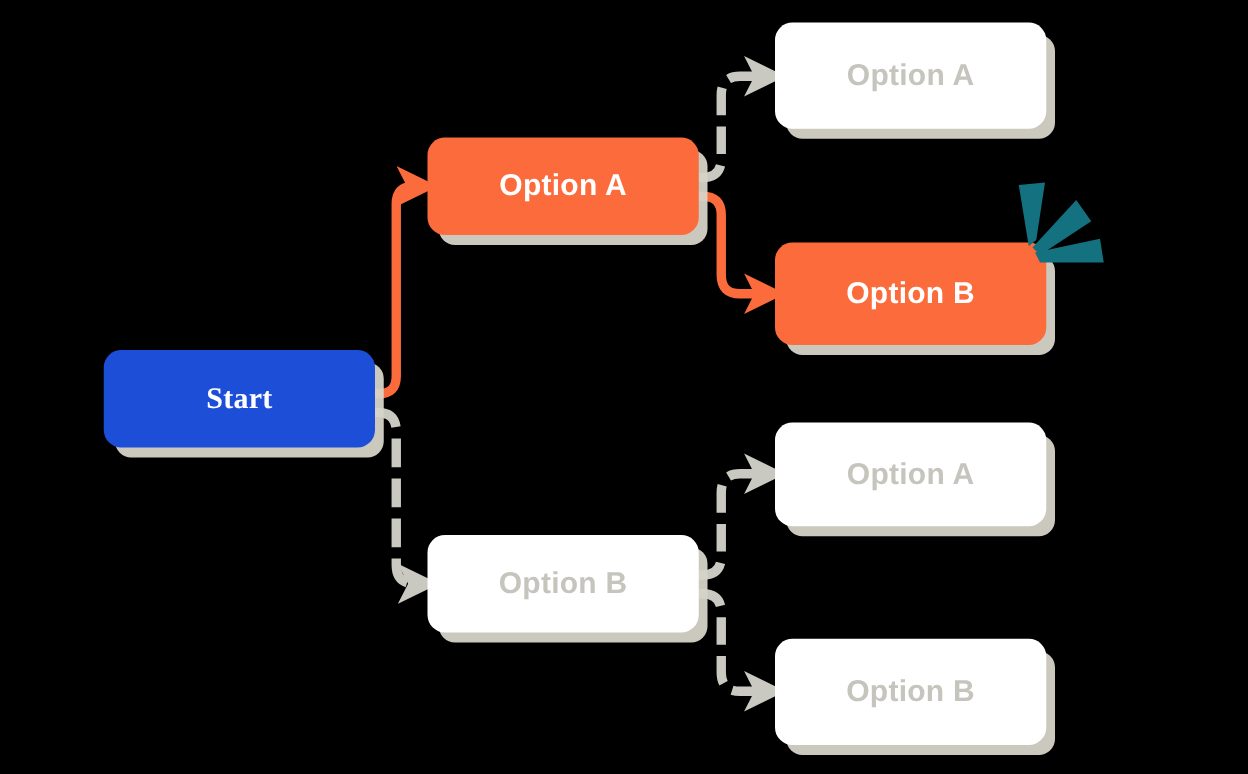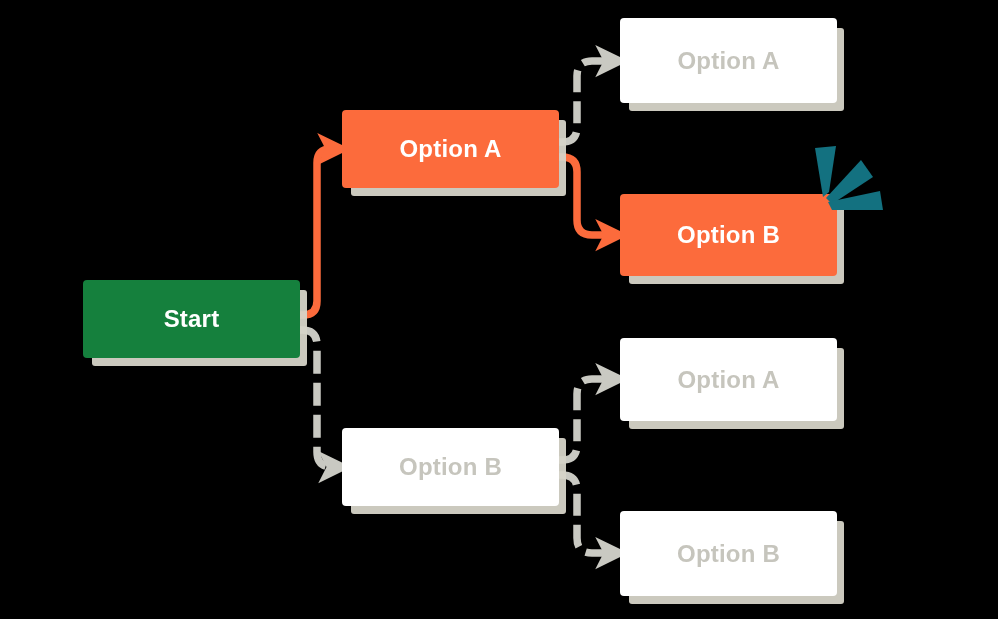--- a/index.html
+++ b/index.html
@@ -25,33 +25,34 @@
     top: 0;
     width: 998px;
     height: 619px;
   }
   .node {
     position: absolute;
     box-sizing: border-box;
     display: flex;
     align-items: center;
     justify-content: center;
-    border-radius: 4px;
+    border-radius: 14px;
     font-size: 24px;
     font-weight: bold;
     letter-spacing: 0.2px;
     user-select: none;
   }
   .node .label {
     pointer-events: none;
   }
   .node-start {
-    background: #15803d;
+    background: #1d4ed8;
     color: #FFFFFF;
     box-shadow: 8px 9px 0 -1px rgba(214, 212, 200, 0.95);
+    font-family: Liberation Serif, serif;
   }
   .node-active {
     background: #FC6B3C;
     color: #FFFFFF;
     box-shadow: 8px 9px 0 -1px rgba(214, 212, 200, 0.95);
   }
   .node-inactive {
     background: #FFFFFF;
     color: #C6C5BD;
     box-shadow: 8px 9px 0 -1px rgba(214, 212, 200, 0.95);

